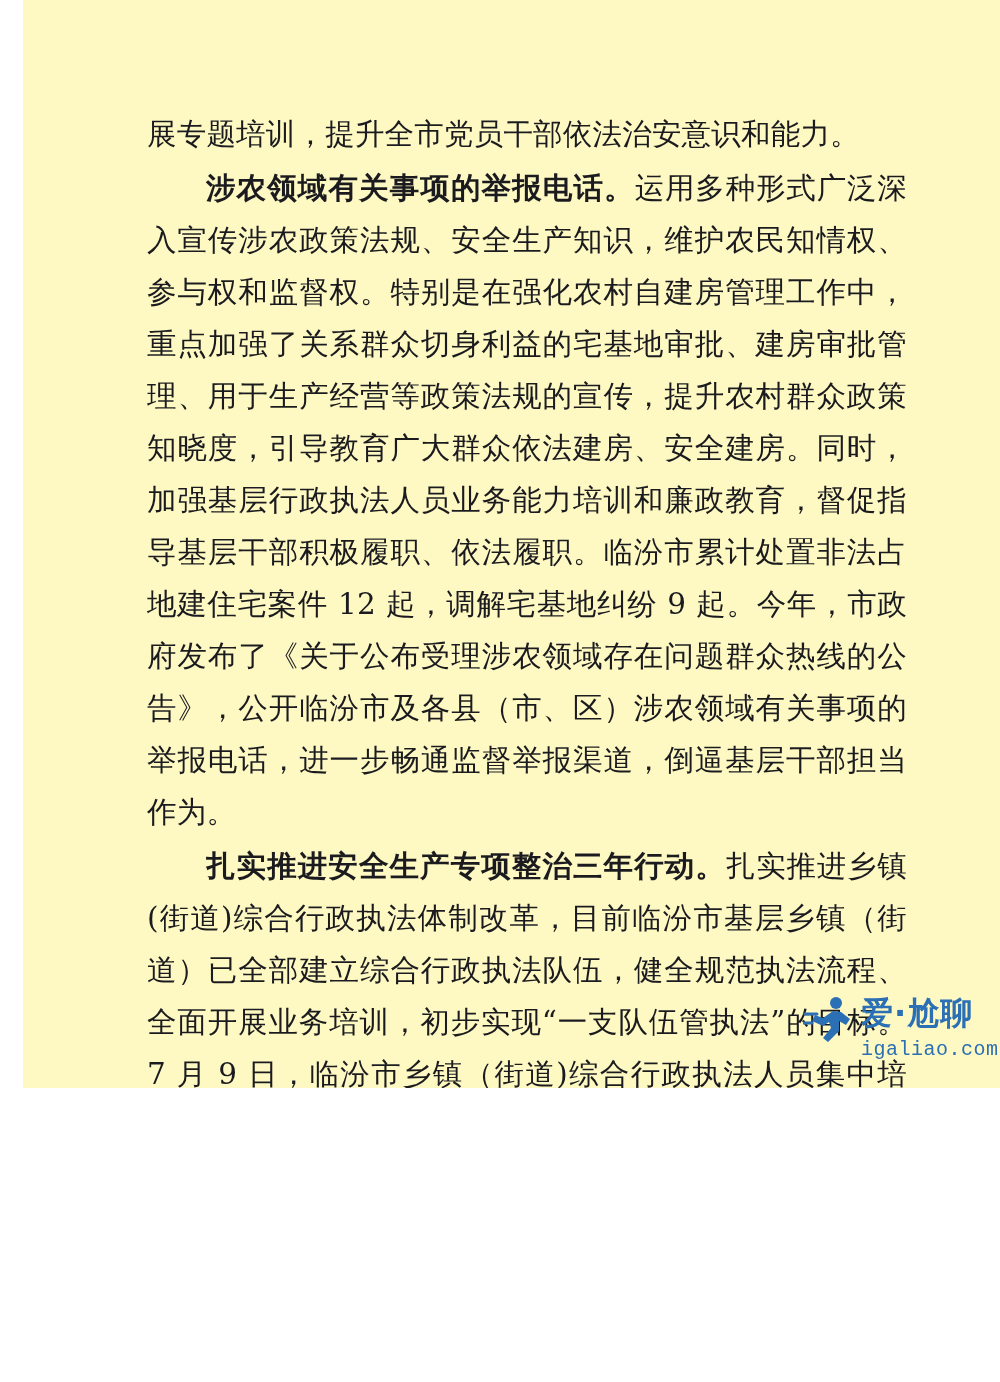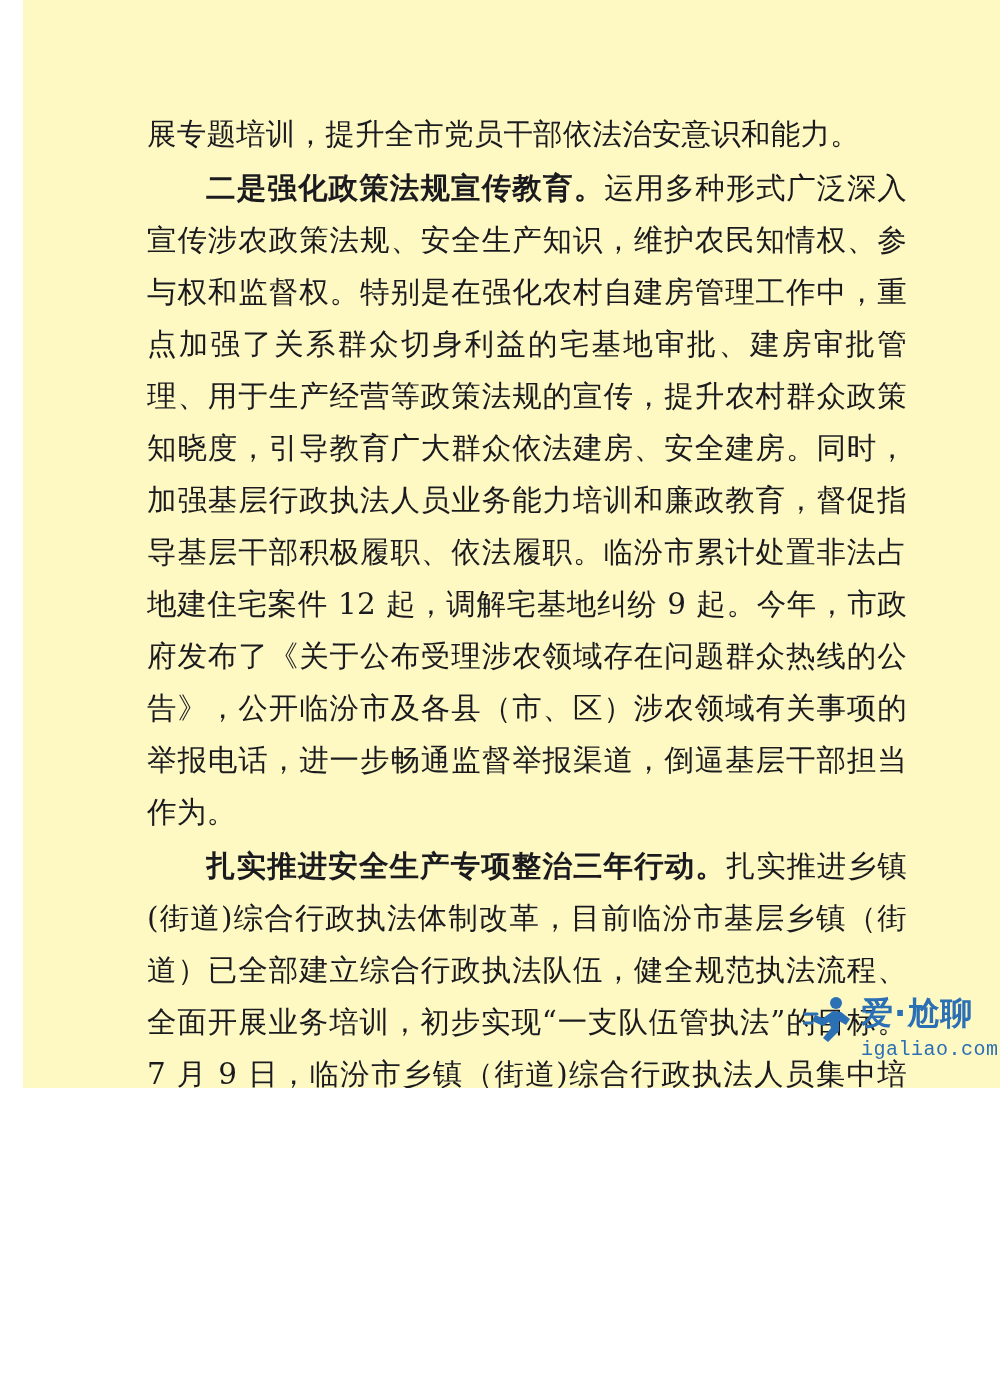--- a/index.html
+++ b/index.html
@@ -90,21 +90,21 @@
 
 <div class="page">
 
   <div class="doc-body">
 
     <p class="para">
       <span>展专题培训，提升全市党员干部依法治安意识和能力。</span>
     </p>
 
     <p class="para indent">
-      <span class="bold">二是强化政策法规宣传教育。</span><span>运用多种形式广泛深入宣传涉农政策法规、安全生产知识，维护农民知情权、参与权和监督权。特别是在强化农村自建房管理工作中，重点加强了关系群众切身利益的宅基地审批、建房审批管理、用于生产经营等政策法规的宣传，提升农村群众政策知晓度，引导教育广大群众依法建房、安全建房。同时，加强基层行政执法人员业务能力培训和廉政教育，督促指导基层干部积极履职、依法履职。临汾市累计处置非法占地建住宅案件 12 起，调解宅基地纠纷 9 起。今年，市政府发布了《关于公布受理涉农领域存在问题群众热线的公告》，公开临汾市及各县（市、区）涉农领域有关事项的举报电话，进一步畅通监督举报渠道，倒逼基层干部担当作为。</span>
+      <span class="bold">涉农领域有关事项的举报电话。</span><span>运用多种形式广泛深入宣传涉农政策法规、安全生产知识，维护农民知情权、参与权和监督权。特别是在强化农村自建房管理工作中，重点加强了关系群众切身利益的宅基地审批、建房审批管理、用于生产经营等政策法规的宣传，提升农村群众政策知晓度，引导教育广大群众依法建房、安全建房。同时，加强基层行政执法人员业务能力培训和廉政教育，督促指导基层干部积极履职、依法履职。临汾市累计处置非法占地建住宅案件 12 起，调解宅基地纠纷 9 起。今年，市政府发布了《关于公布受理涉农领域存在问题群众热线的公告》，公开临汾市及各县（市、区）涉农领域有关事项的举报电话，进一步畅通监督举报渠道，倒逼基层干部担当作为。</span>
     </p>
 
     <p class="para indent">
       <span class="bold">扎实推进安全生产专项整治三年行动。</span><span>扎实推进乡镇(街道)综合行政执法体制改革，目前临汾市基层乡镇（街道）已全部建立综合行政执法队伍，健全规范执法流程、全面开展业务培训，初步实现“一支队伍管执法”的目标。7 月 9 日，临汾市乡镇（街道)综合行政执法人员集中培训暨岗位练兵活动启动仪式在尧都区举行，临汾市闫晨曦书记、李云峰市长出席启动仪式，并为尧都区 24 支乡镇（街道）综合行政执法队授旗。</span>
     </p>
 
     <p class="para indent">
       <span class="bold">5.扎实推进安全生产专项整治三年行动，全面深化“零事故”单位创建活动。</span><span></span>
     </p>
 

